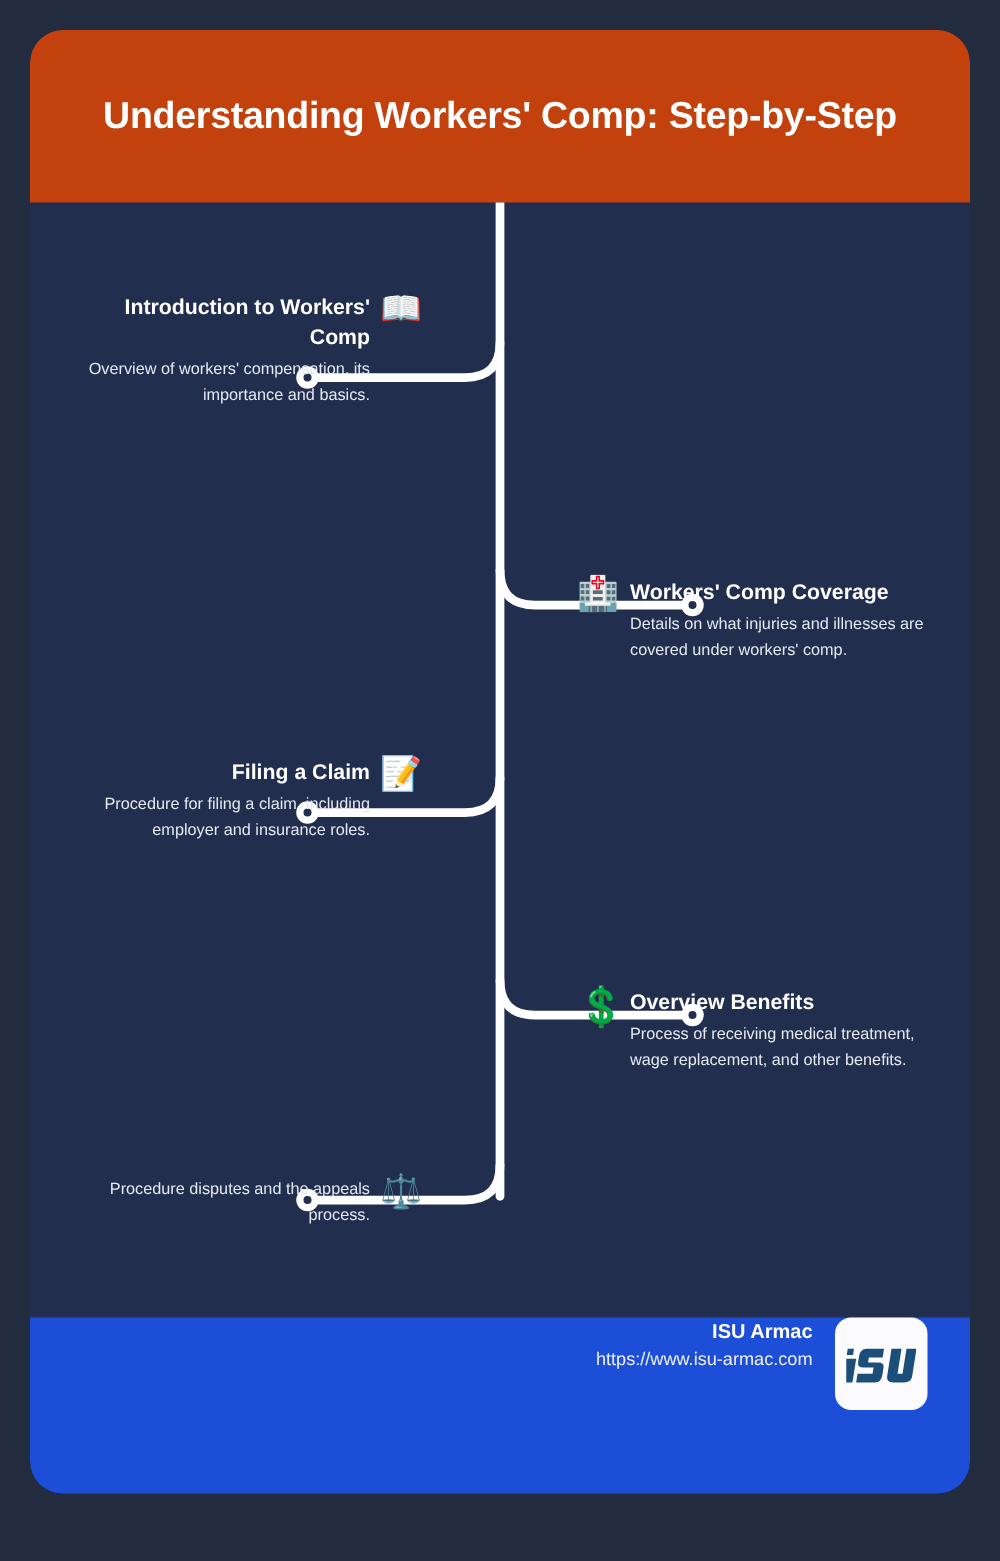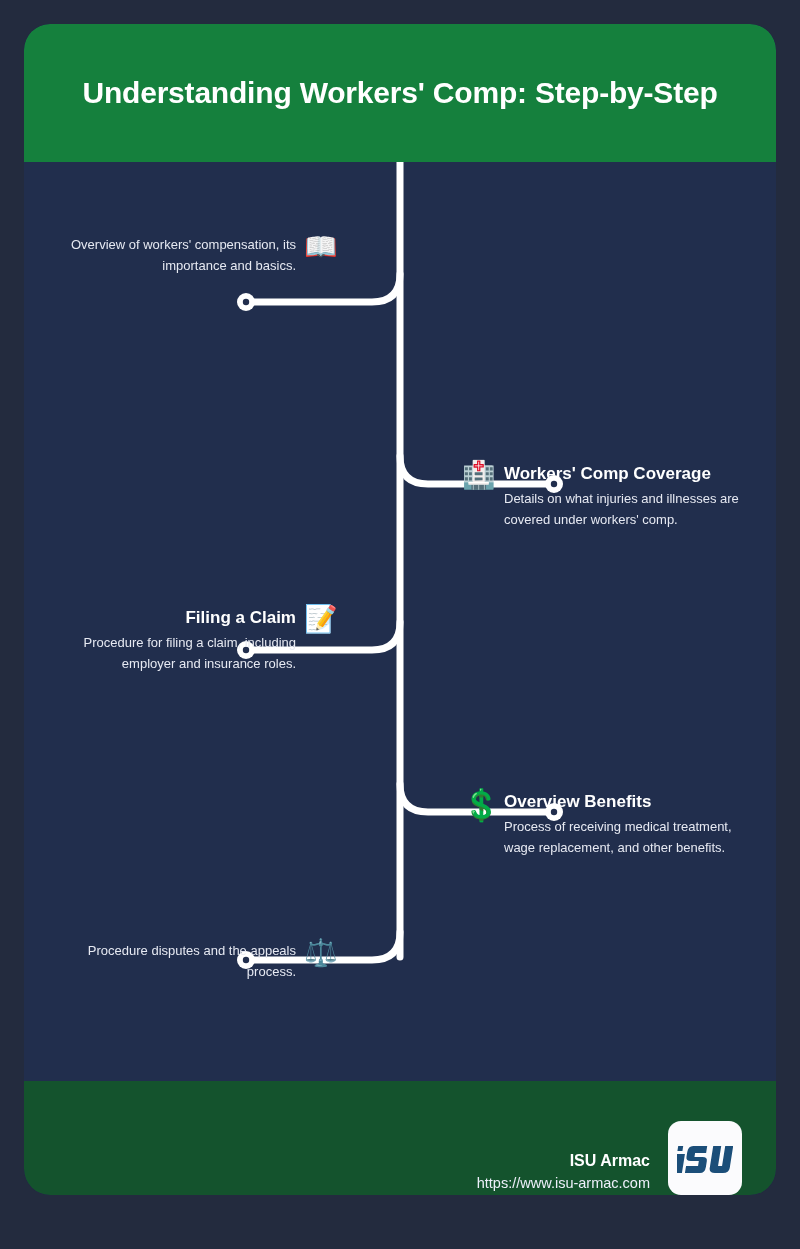--- a/index.html
+++ b/index.html
@@ -32,21 +32,21 @@
     overflow: hidden;
   }
 
   
   .header {
     position: absolute;
     left: 0;
     top: 0;
     width: 752px;
     height: 138px;
-    background: #15803d;
+    background: #c2410c;
     border-radius: 26px 26px 0 0;
     display: flex;
     align-items: center;
     justify-content: center;
     padding: 16px 38px;
   }
   .header-title {
     color: #ffffff;
     font-size: 30px;
     font-weight: bold;
@@ -130,25 +130,25 @@
     font-size: 13px;
     line-height: 1.62;
   }
 
   
   .footer {
     position: absolute;
     left: 0;
     bottom: 0;
     width: 752px;
-    height: 114px;
-    background: #14532d;
+    height: 141px;
+    background: #1d4ed8;
     border-radius: 0 0 26px 26px;
     display: flex;
-    align-items: flex-end;
+    align-items: flex-start;
     justify-content: flex-end;
     padding-right: 34px;
   }
   .footer-txt { text-align: right; margin-right: 18px; }
   .footer-name {
     color: #ffffff;
     font-size: 16px;
     font-weight: bold;
     line-height: 1.5;
   }
@@ -204,20 +204,21 @@
           <circle cx="530" cy="650" r="9" fill="#ffffff"></circle>
             <circle cx="530" cy="650" r="3.2" fill="#212e4d"></circle>
           <circle cx="222" cy="798" r="9" fill="#ffffff"></circle>
             <circle cx="222" cy="798" r="3.2" fill="#212e4d"></circle>
         </g>
       </svg>
 
       <div class="row row-left" style="top:72px;">
         <div class="ico">📖</div>
         <div class="txt">
+          <div class="item-title">Introduction to Workers' Comp</div>
           <div class="item-desc">Overview of workers' compensation, its importance and basics.</div>
         </div>
       </div>
 
       <div class="row row-right" style="top:300px;">
         <div class="ico">🏥</div>
         <div class="txt">
           <div class="item-title">Workers' Comp Coverage</div>
           <div class="item-desc">Details on what injuries and illnesses are covered under workers' comp.</div>
         </div>

